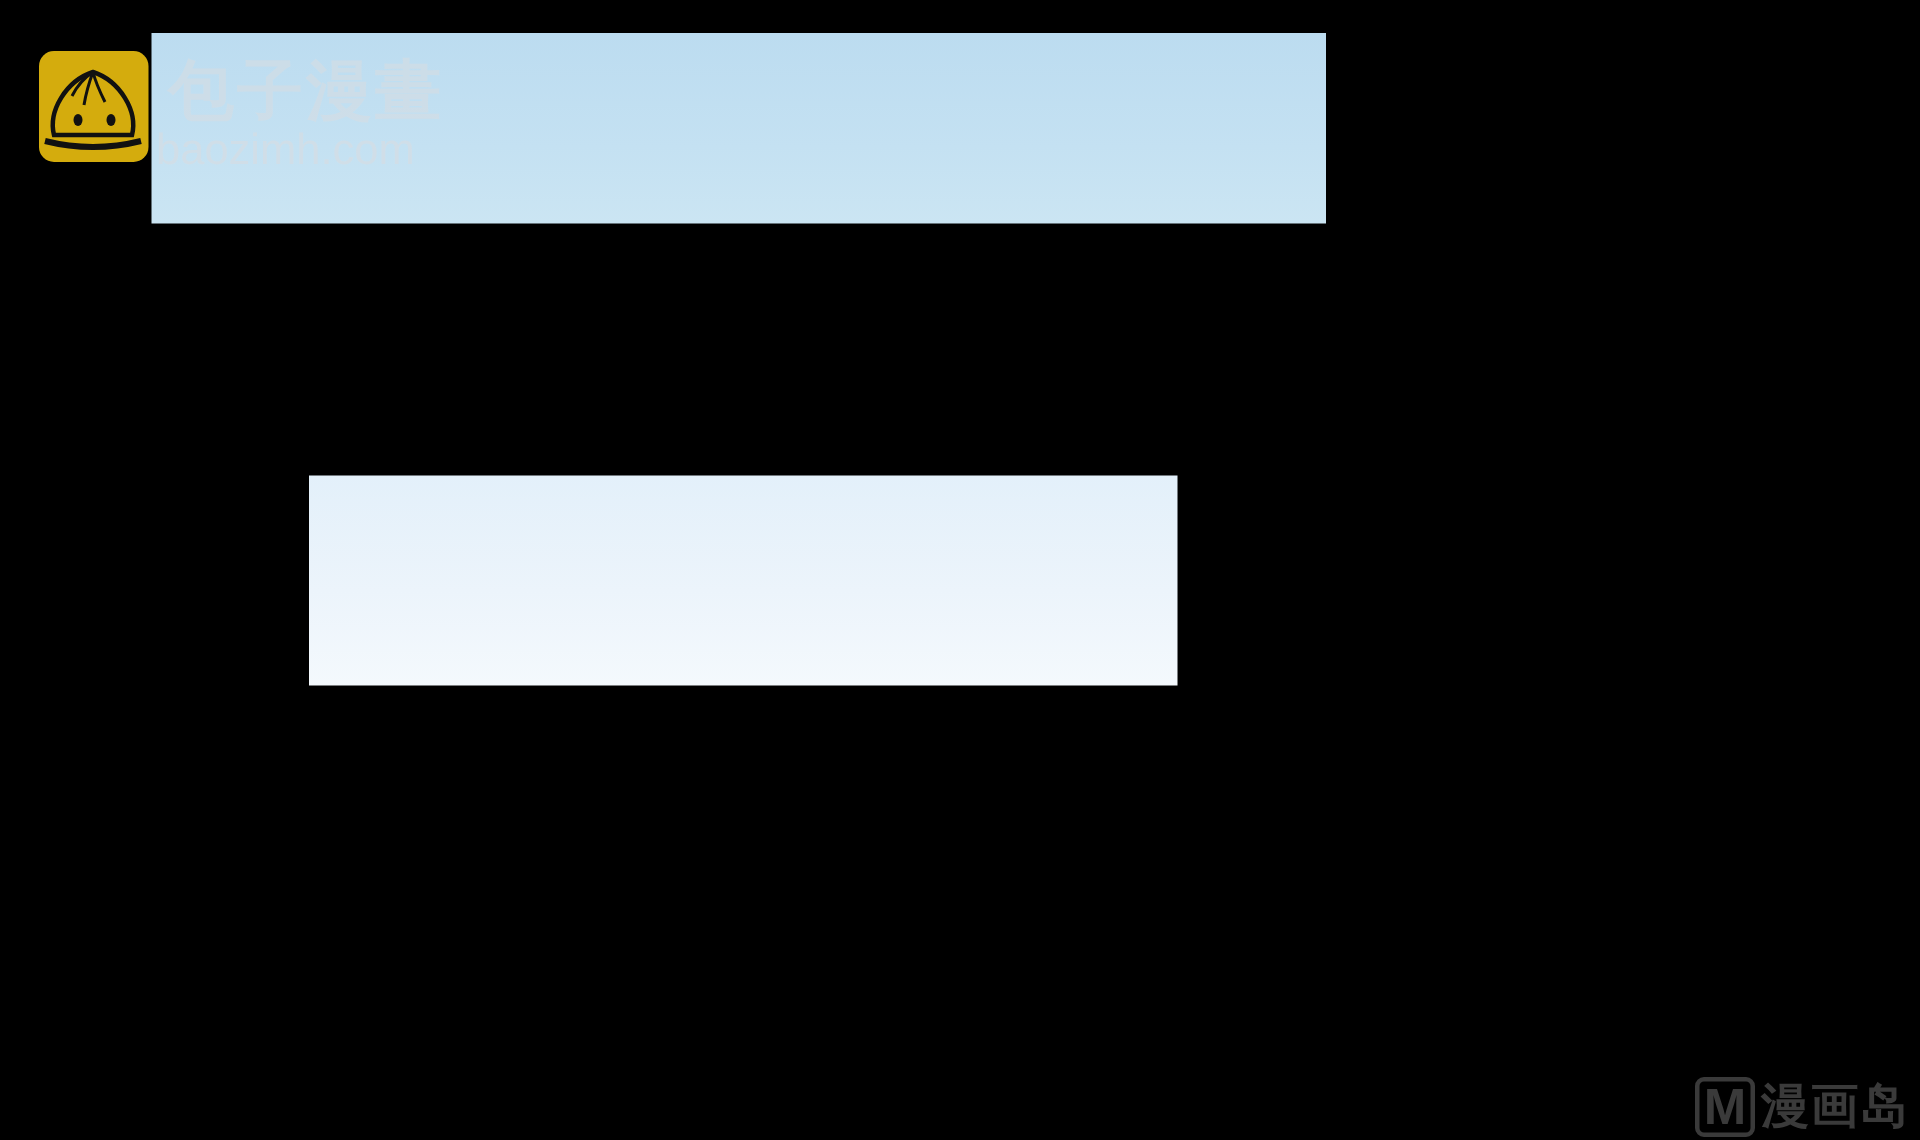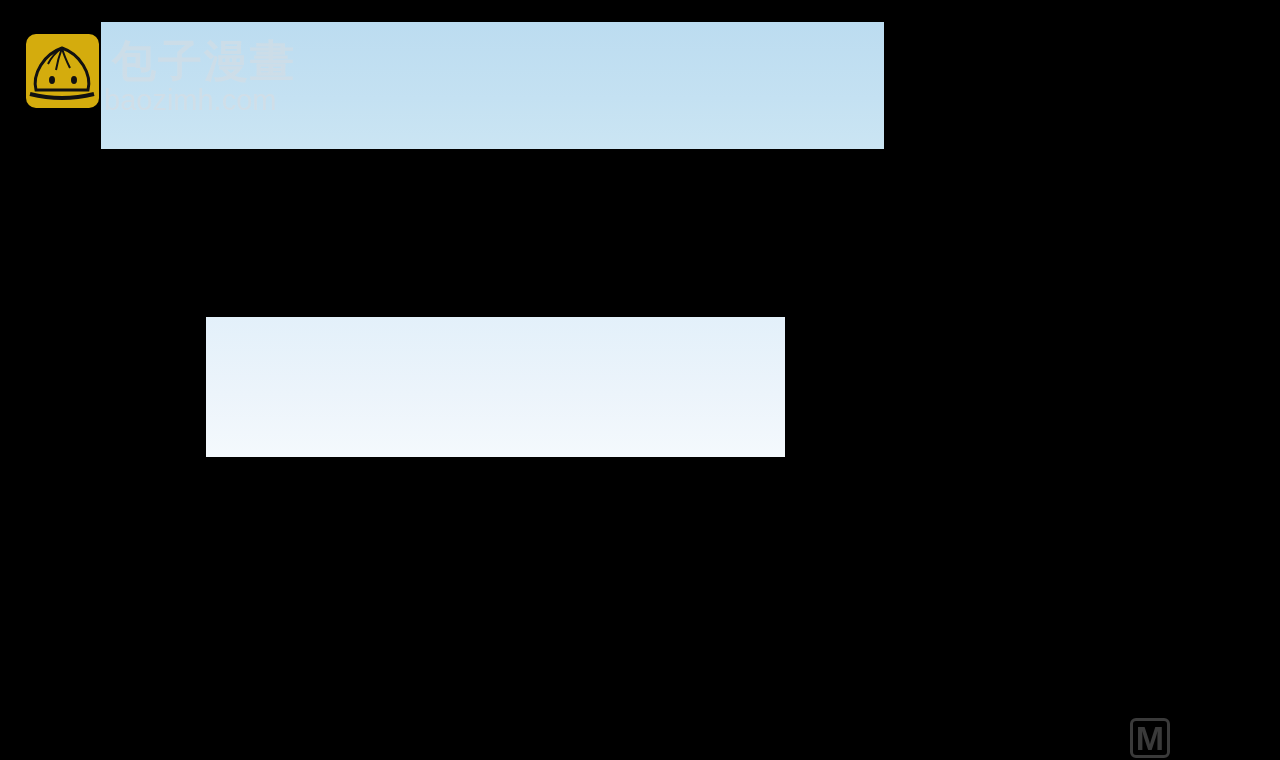--- a/index.html
+++ b/index.html
@@ -59,13 +59,14 @@
     <ellipse cx="26" cy="46" rx="3" ry="4" fill="#111"></ellipse>
     <ellipse cx="48" cy="46" rx="3" ry="4" fill="#111"></ellipse>
     <path d="M4 60 Q36 68 68 60" fill="none" stroke="#111" stroke-width="4"></path>
   </svg>
 </div>
 <div class="logo-text-cn">包子漫畫</div>
 <div class="logo-text-en">baozimh.com</div>
 
 <div class="wm">
   <div class="wm-m">M</div>
+  <div class="wm-text">漫画岛</div>
 </div>
 
 </body></html>

